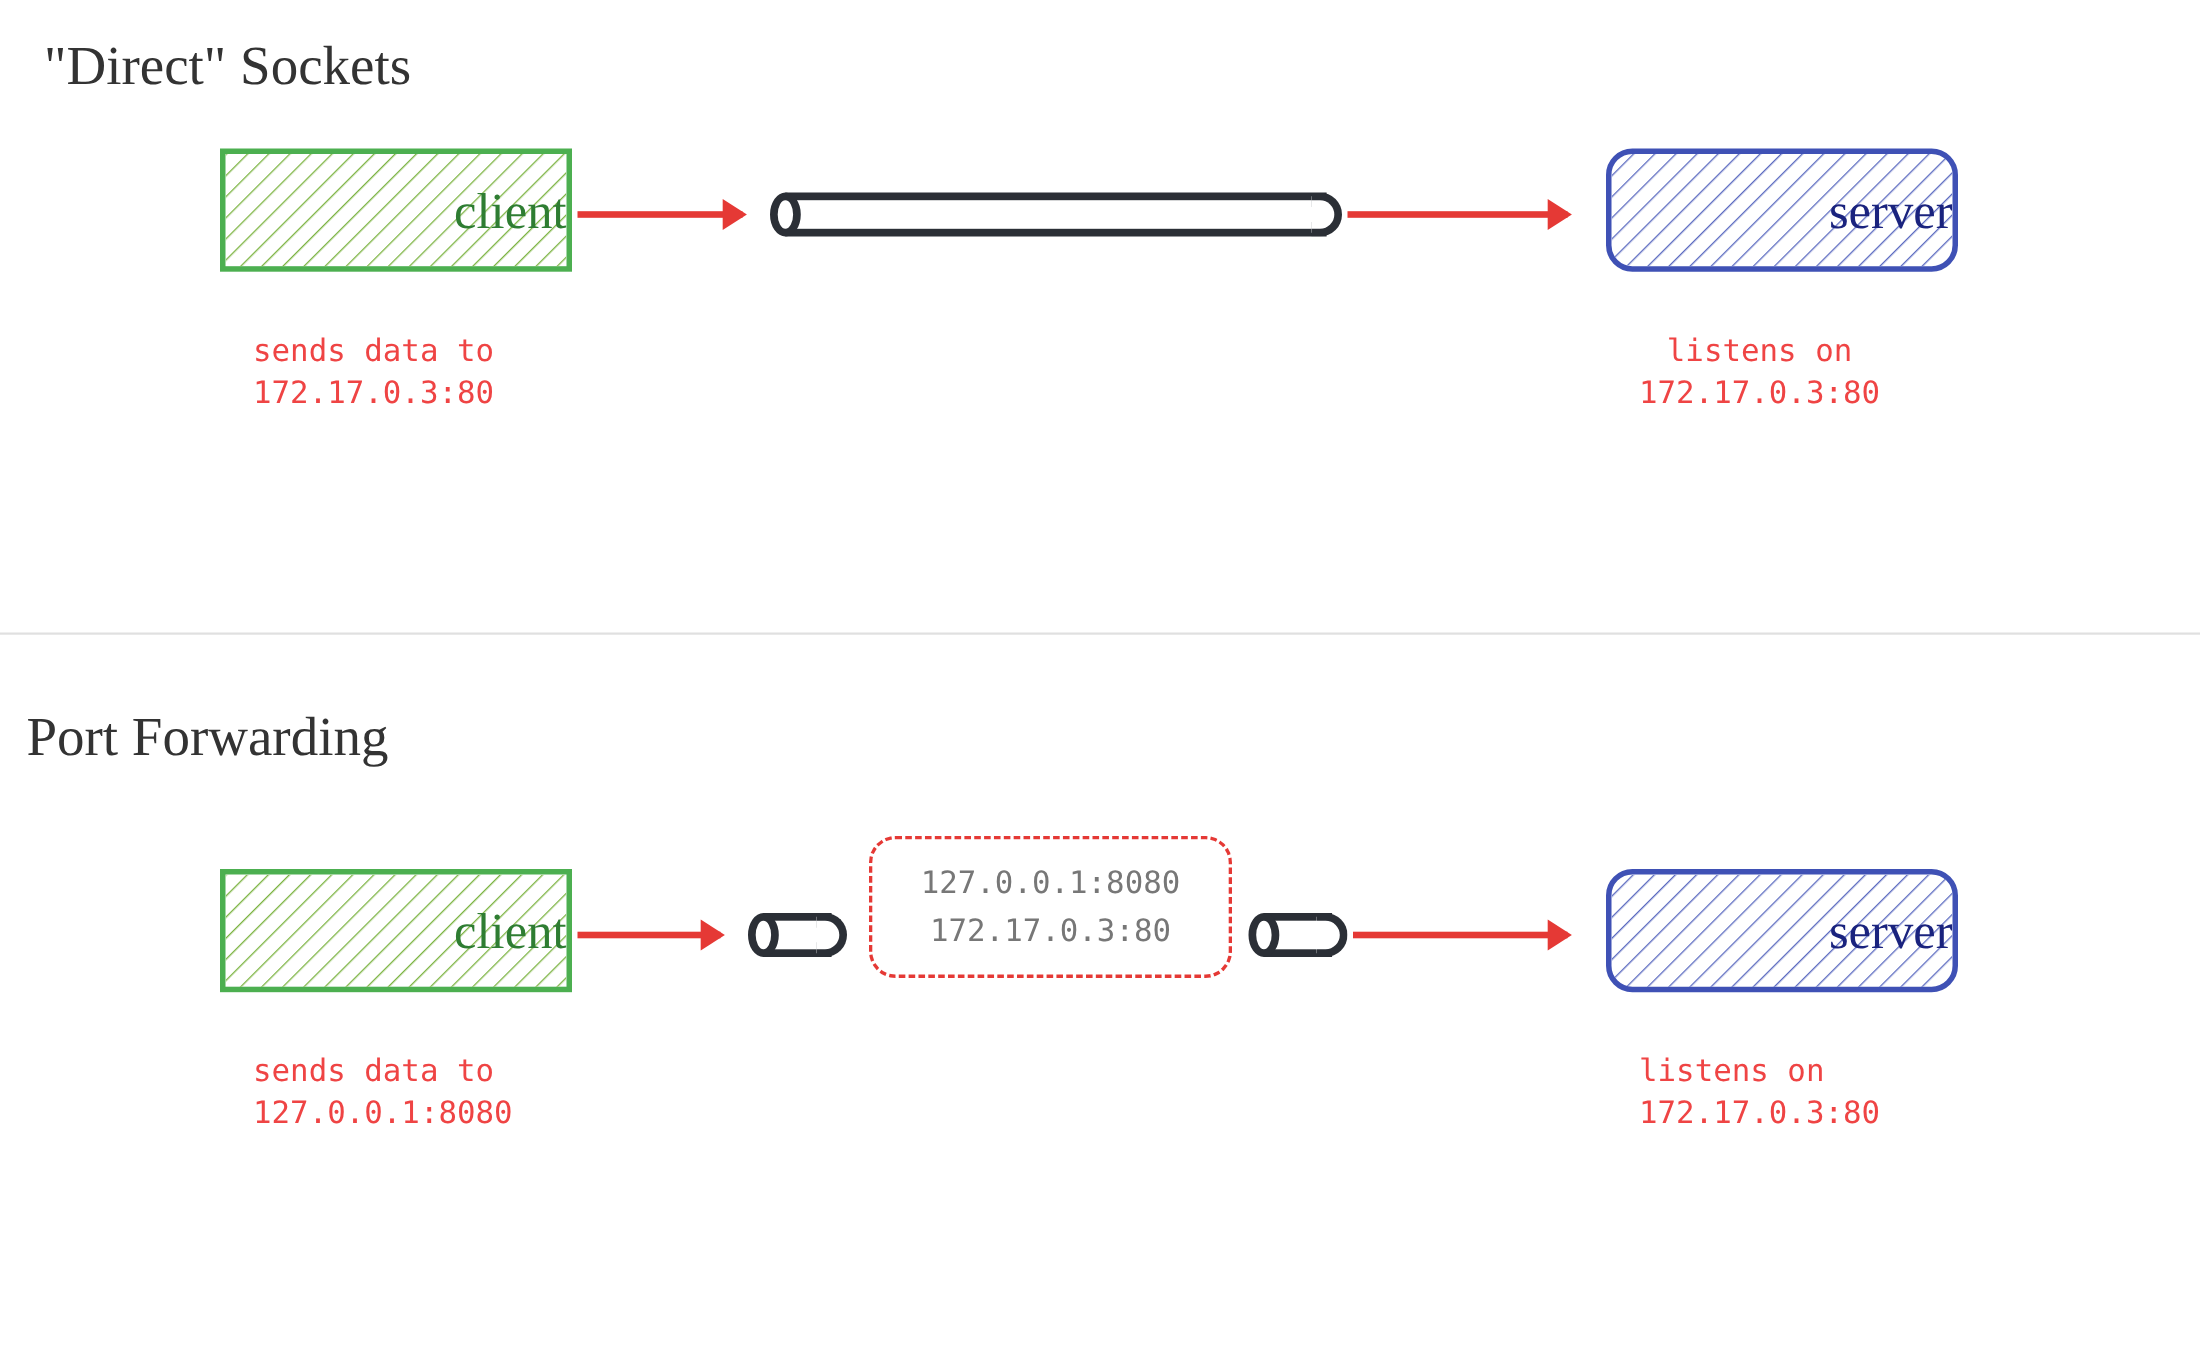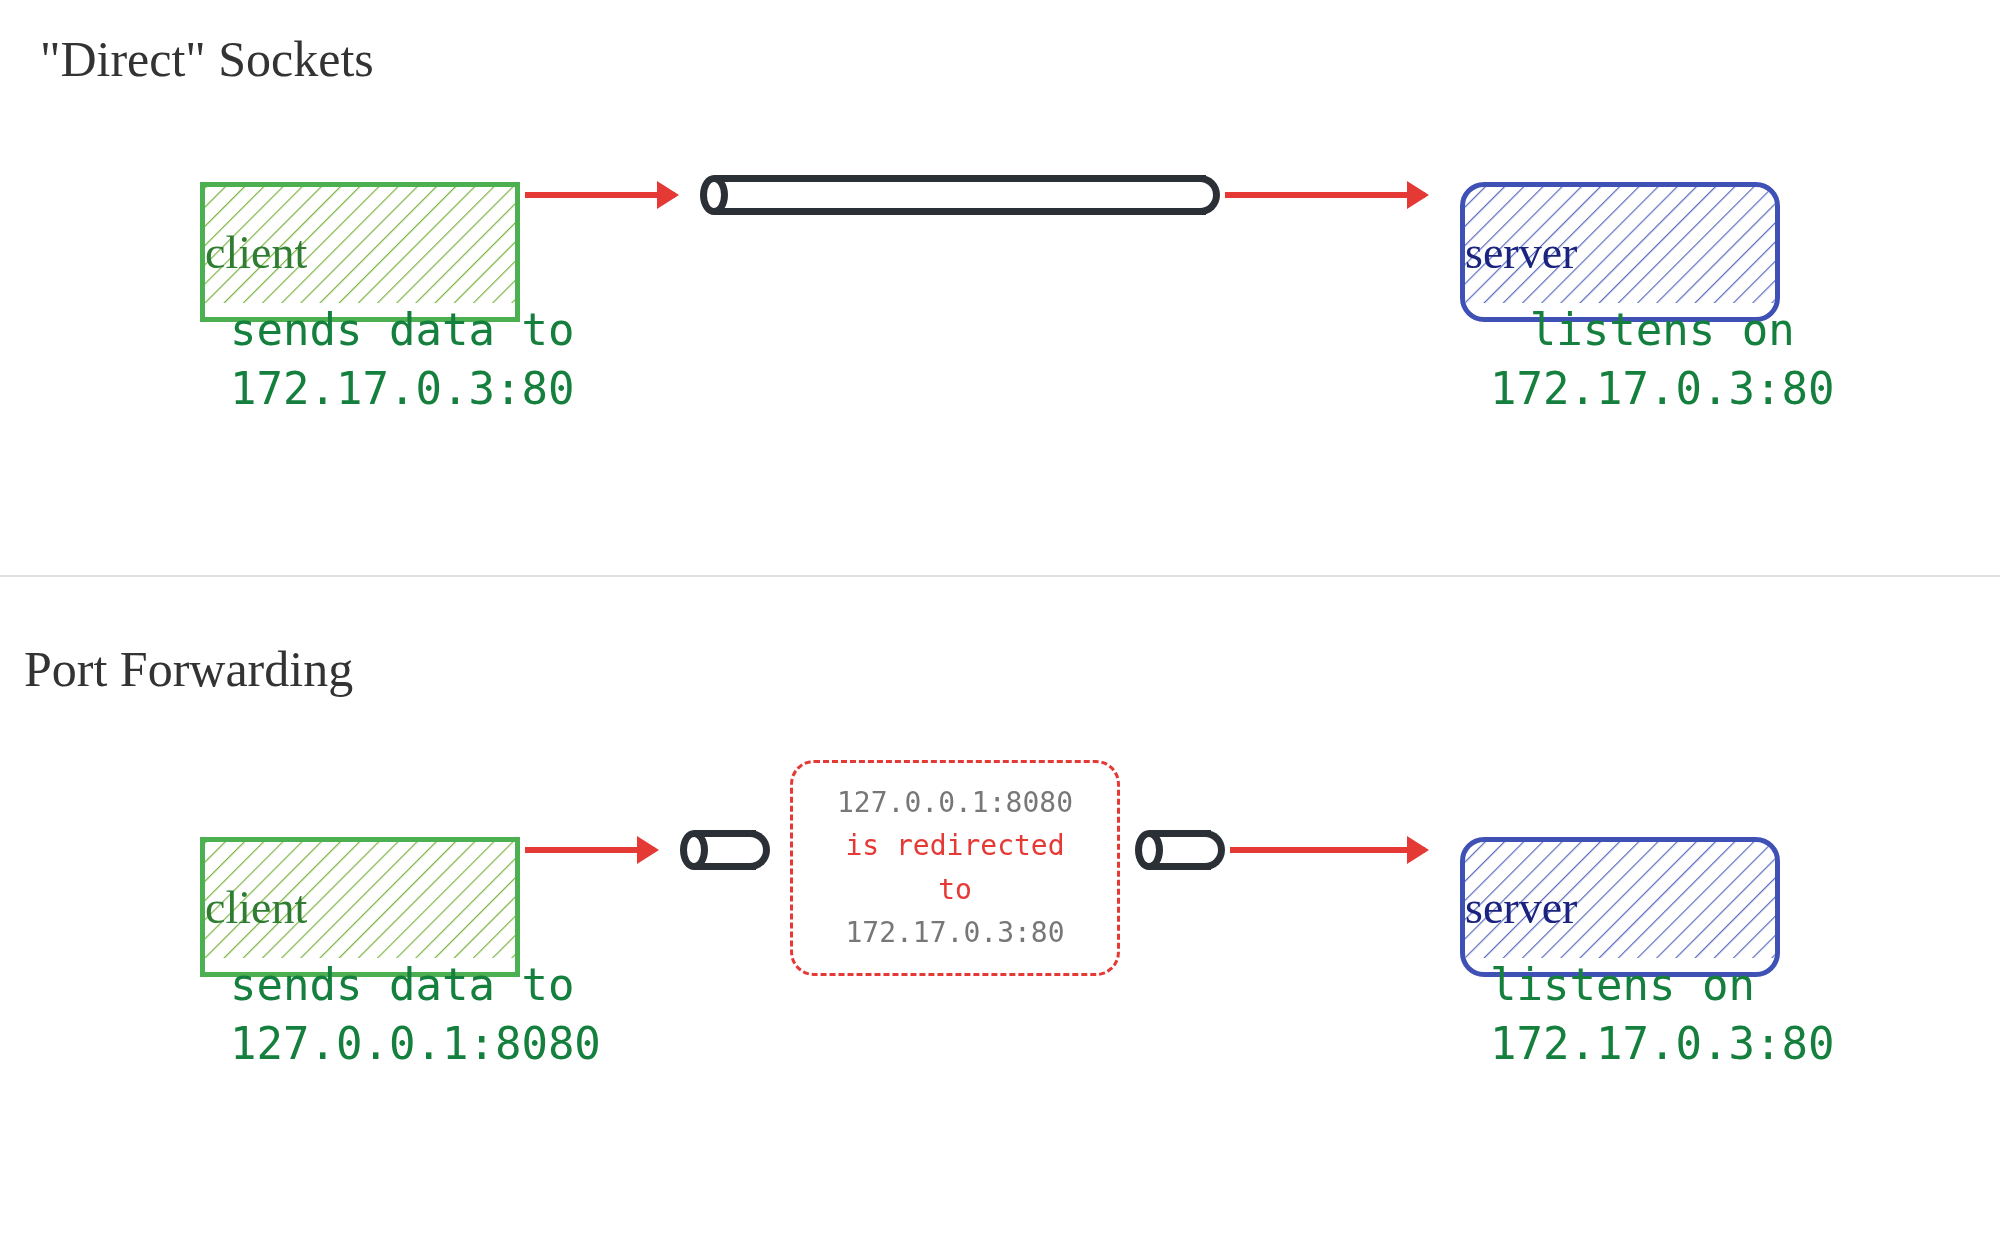--- a/index.html
+++ b/index.html
@@ -14,41 +14,40 @@
   .title {
     position: absolute;
     font-size: 50px;
     color: #333;
     font-weight: 400;
   }
   .box {
     position: absolute;
     border: 5px solid;
     width: 320px;
-    height: 140px;
+    height: 112px;
     display: flex;
     align-items: center;
-    justify-content: flex-start;
+    justify-content: flex-end;
     font-size: 46px;
     overflow: hidden;
-    margin-top: 47px;
   }
   .box.client { border-color: #4caf50; color: #2e7d32; }
   .box.server { border-color: #3f51b5; color: #1a237e; border-radius: 24px; }
   .hatch {
     position: absolute;
     inset: 0;
     z-index: 0;
   }
   .box-label { position: relative; z-index: 1; }
   .caption {
     position: absolute;
     font-family: "Consolas", "Menlo", monospace;
-    font-size: 44px;
-    color: #15803d;
+    font-size: 28px;
+    color: #ef4444;
     line-height: 1.35;
     text-align: left;
     white-space: pre;
   }
   .pipe {
     position: absolute;
     height: 40px;
   }
   .pipe .body {
     position: absolute;
@@ -178,21 +177,20 @@
 <div class="arrow" style="left:525px; top:847px; width:130px;"></div>
 
 <div class="pipe" style="left:680px; top:830px; width:90px;">
   <div class="body" style="left:14px; right:14px;"></div>
   <div class="cap left"></div>
   <div class="cap right"></div>
 </div>
 
 <div class="redirect-box" style="left:790px; top:760px; width:330px;">
   <div>127.0.0.1:8080</div>
-  <div class="mid">is redirected to</div>
   <div>172.17.0.3:80</div>
 </div>
 
 <div class="pipe" style="left:1135px; top:830px; width:90px;">
   <div class="body" style="left:14px; right:14px;"></div>
   <div class="cap left"></div>
   <div class="cap right"></div>
 </div>
 
 <div class="arrow" style="left:1230px; top:847px; width:195px;"></div>

